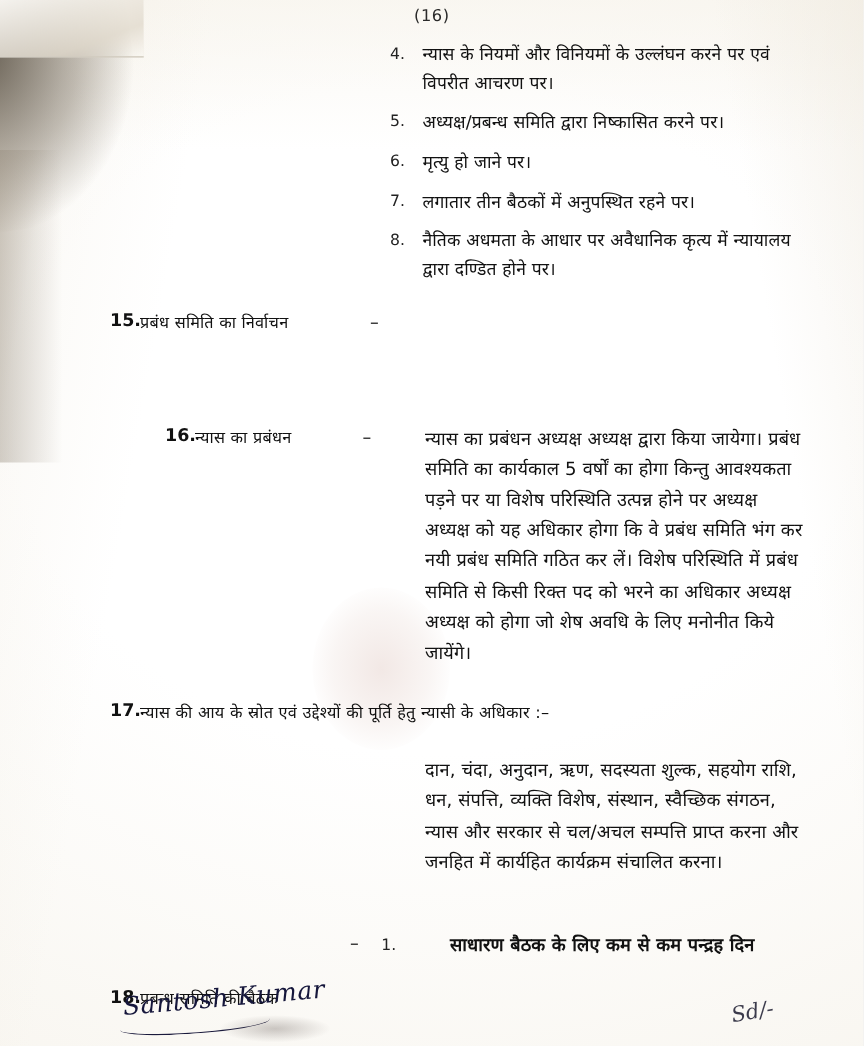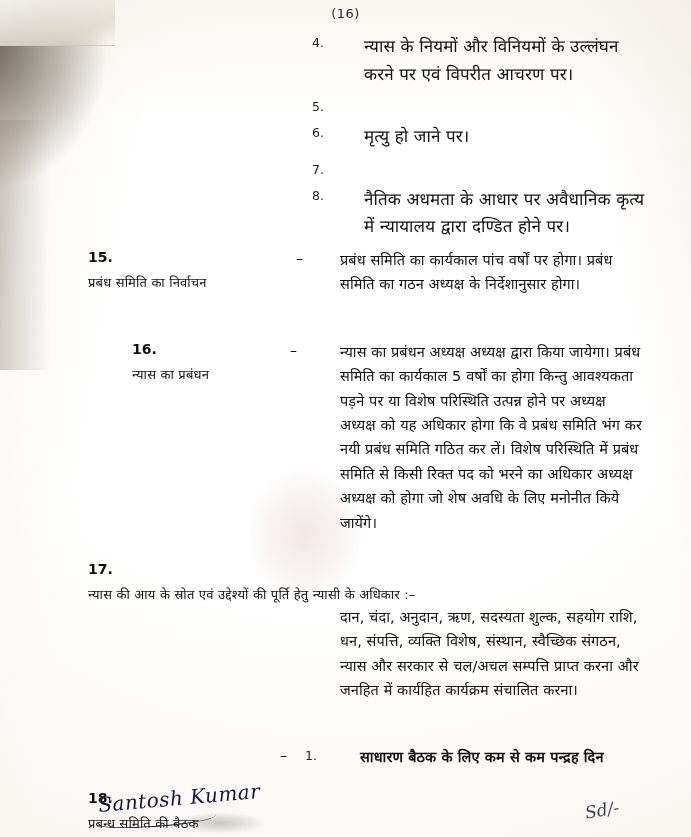--- a/index.html
+++ b/index.html
@@ -98,33 +98,31 @@
     margin-bottom: 9px;
   }
   .sub-num {
     width: 26px;
     flex: 0 0 26px;
     font-size: 12.5px;
     padding-top: 2px;
     color: #222;
   }
   .sub-text {
-    font-size: 17px;
+    font-size: 14px;
     line-height: 1.62;
     color: #111;
     letter-spacing: 0.1px;
-    margin-left: 26px;
   }
 
   
   .clause {
     position: absolute;
     display: flex;
     align-items: flex-start;
-    flex-direction: column;
   }
   .clause-num {
     width: 24px;
     flex: 0 0 24px;
     font-size: 14px;
     font-weight: 600;
     color: #111;
     padding-top: 1px;
   }
   .clause-title {
@@ -224,40 +222,41 @@
 
     <div class="page-number">(16)</div>
 
     <div class="sublist">
       <div class="sub-row">
         <div class="sub-num">4.</div>
         <div class="sub-text">न्यास के नियमों और विनियमों के उल्लंघन करने पर एवं विपरीत आचरण पर।</div>
       </div>
       <div class="sub-row">
         <div class="sub-num">5.</div>
+        <div class="sub-text">अध्यक्ष/प्रबन्ध समिति द्वारा निष्कासित करने पर।</div>
       </div>
       <div class="sub-row">
         <div class="sub-num">6.</div>
         <div class="sub-text">मृत्यु हो जाने पर।</div>
       </div>
       <div class="sub-row">
         <div class="sub-num">7.</div>
+        <div class="sub-text">लगातार तीन बैठकों में अनुपस्थित रहने पर।</div>
       </div>
       <div class="sub-row">
         <div class="sub-num">8.</div>
         <div class="sub-text">नैतिक अधमता के आधार पर अवैधानिक कृत्य में न्यायालय द्वारा दण्डित होने पर।</div>
       </div>
     </div>
 
     <div class="clause" id="c15">
       <div class="clause-num">15.</div>
       <div class="clause-title">प्रबंध समिति का निर्वाचन</div>
     </div>
     <div class="clause-dash" id="c15-dash">–</div>
-    <div class="clause-body" id="c15-body">प्रबंध समिति का कार्यकाल पांच वर्षों पर होगा। प्रबंध समिति का गठन अध्यक्ष के निर्देशानुसार होगा।</div>
 
     <div class="clause" id="c16">
       <div class="clause-num">16.</div>
       <div class="clause-title">न्यास का प्रबंधन</div>
     </div>
     <div class="clause-dash" id="c16-dash">–</div>
     <div class="clause-body" id="c16-body">न्यास का प्रबंधन अध्यक्ष अध्यक्ष द्वारा किया जायेगा। प्रबंध समिति का कार्यकाल 5 वर्षों का होगा किन्तु आवश्यकता पड़ने पर या विशेष परिस्थिति उत्पन्न होने पर अध्यक्ष अध्यक्ष को यह अधिकार होगा कि वे प्रबंध समिति भंग कर नयी प्रबंध समिति गठित कर लें। विशेष परिस्थिति में प्रबंध समिति से किसी रिक्त पद को भरने का अधिकार अध्यक्ष अध्यक्ष को होगा जो शेष अवधि के लिए मनोनीत किये जायेंगे।</div>
 
     <div class="clause" id="c17">
       <div class="clause-num">17.</div>

